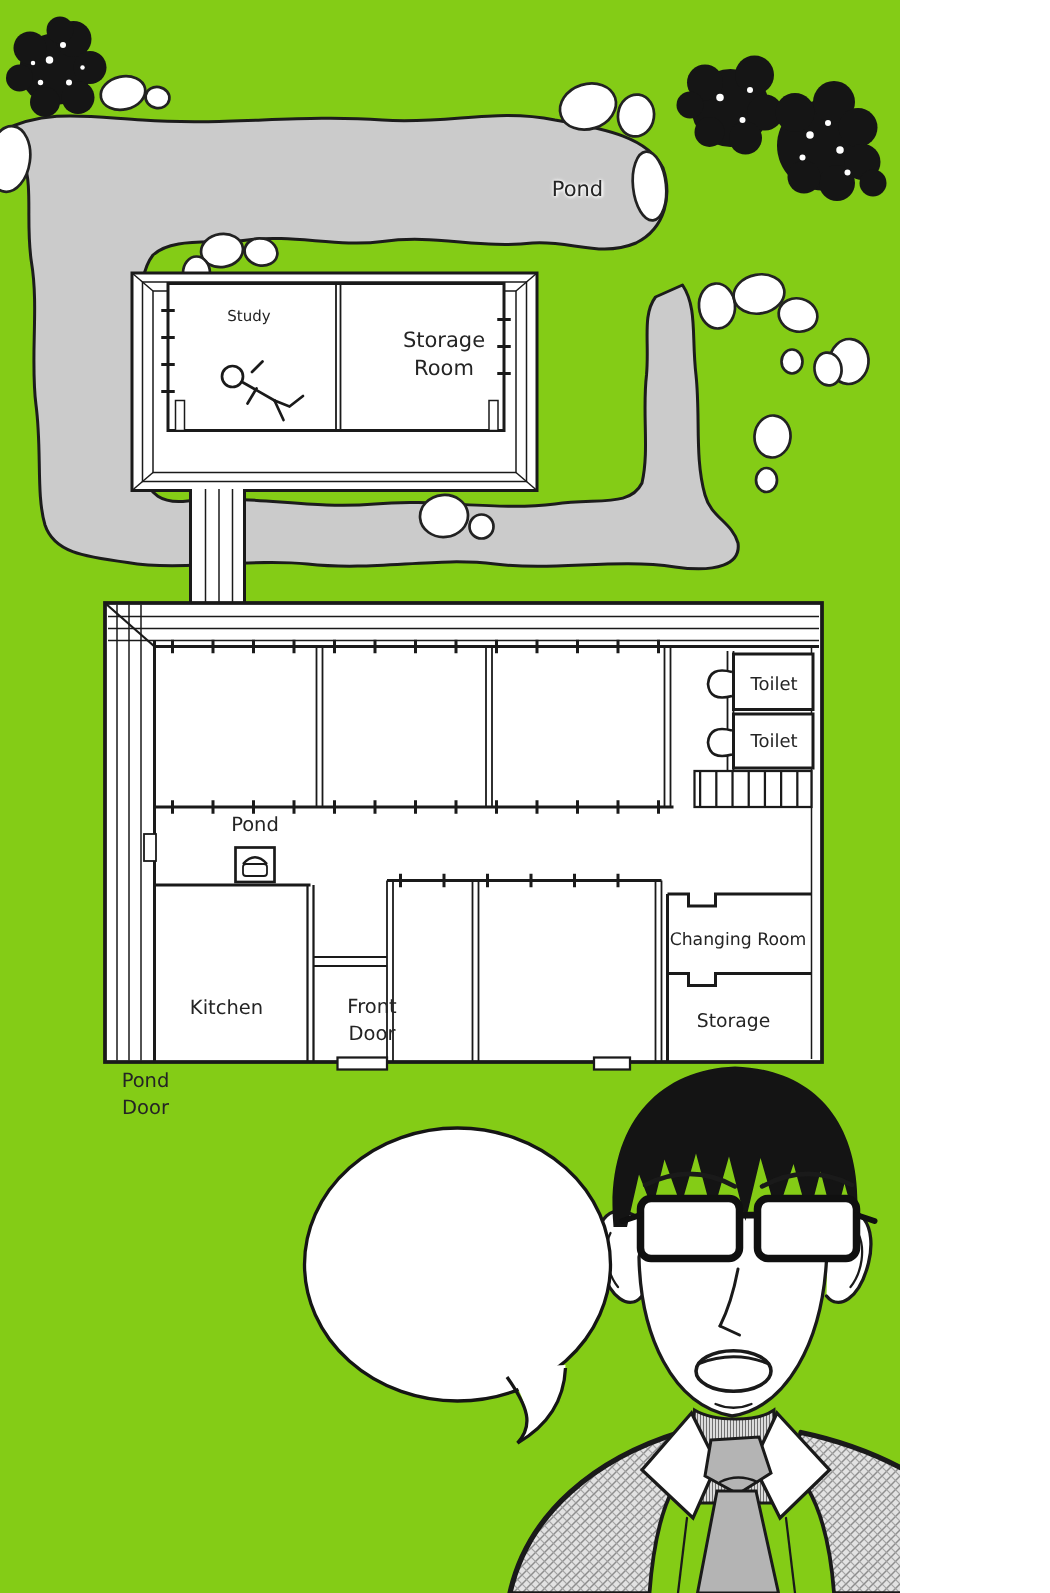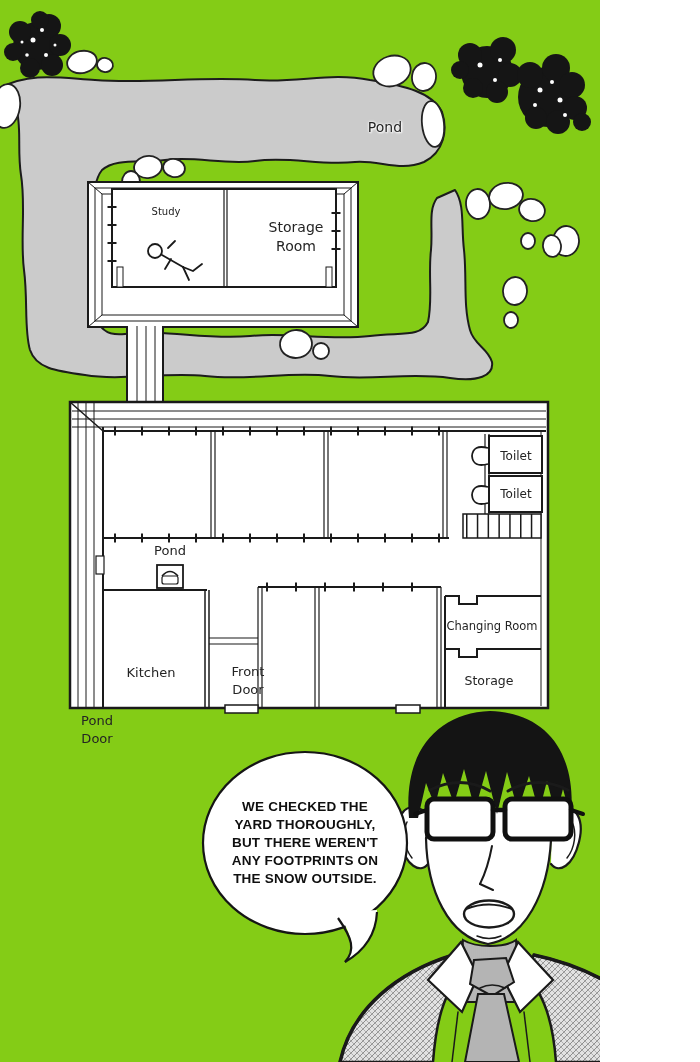--- a/index.html
+++ b/index.html
@@ -281,19 +281,14 @@
 <div class="lbl hand" style="left:516px;top:456px;font-size:12px">Toilet</div>
 <div class="lbl hand" style="left:516px;top:494px;font-size:12px">Toilet</div>
 <div class="lbl hand" style="left:170px;top:551px;font-size:13px">Pond</div>
 <div class="lbl hand" style="left:151px;top:673px;font-size:13px">Kitchen</div>
 <div class="lbl hand" style="left:248px;top:681px;font-size:13px">Front
 Door</div>
 <div class="lbl hand" style="left:97px;top:730px;font-size:13px">Pond
 Door</div>
 <div class="lbl hand" style="left:492px;top:627px;font-size:11.5px">Changing Room</div>
 <div class="lbl hand" style="left:489px;top:681px;font-size:12.5px">Storage</div>
-<div class="lbl bubble-txt" style="left:305px;top:843px">WE CHECKED THE
-YARD THOROUGHLY,
-BUT THERE WEREN'T
-ANY FOOTPRINTS ON
-THE SNOW OUTSIDE.</div>
 
 </div>
 
 </body></html>

